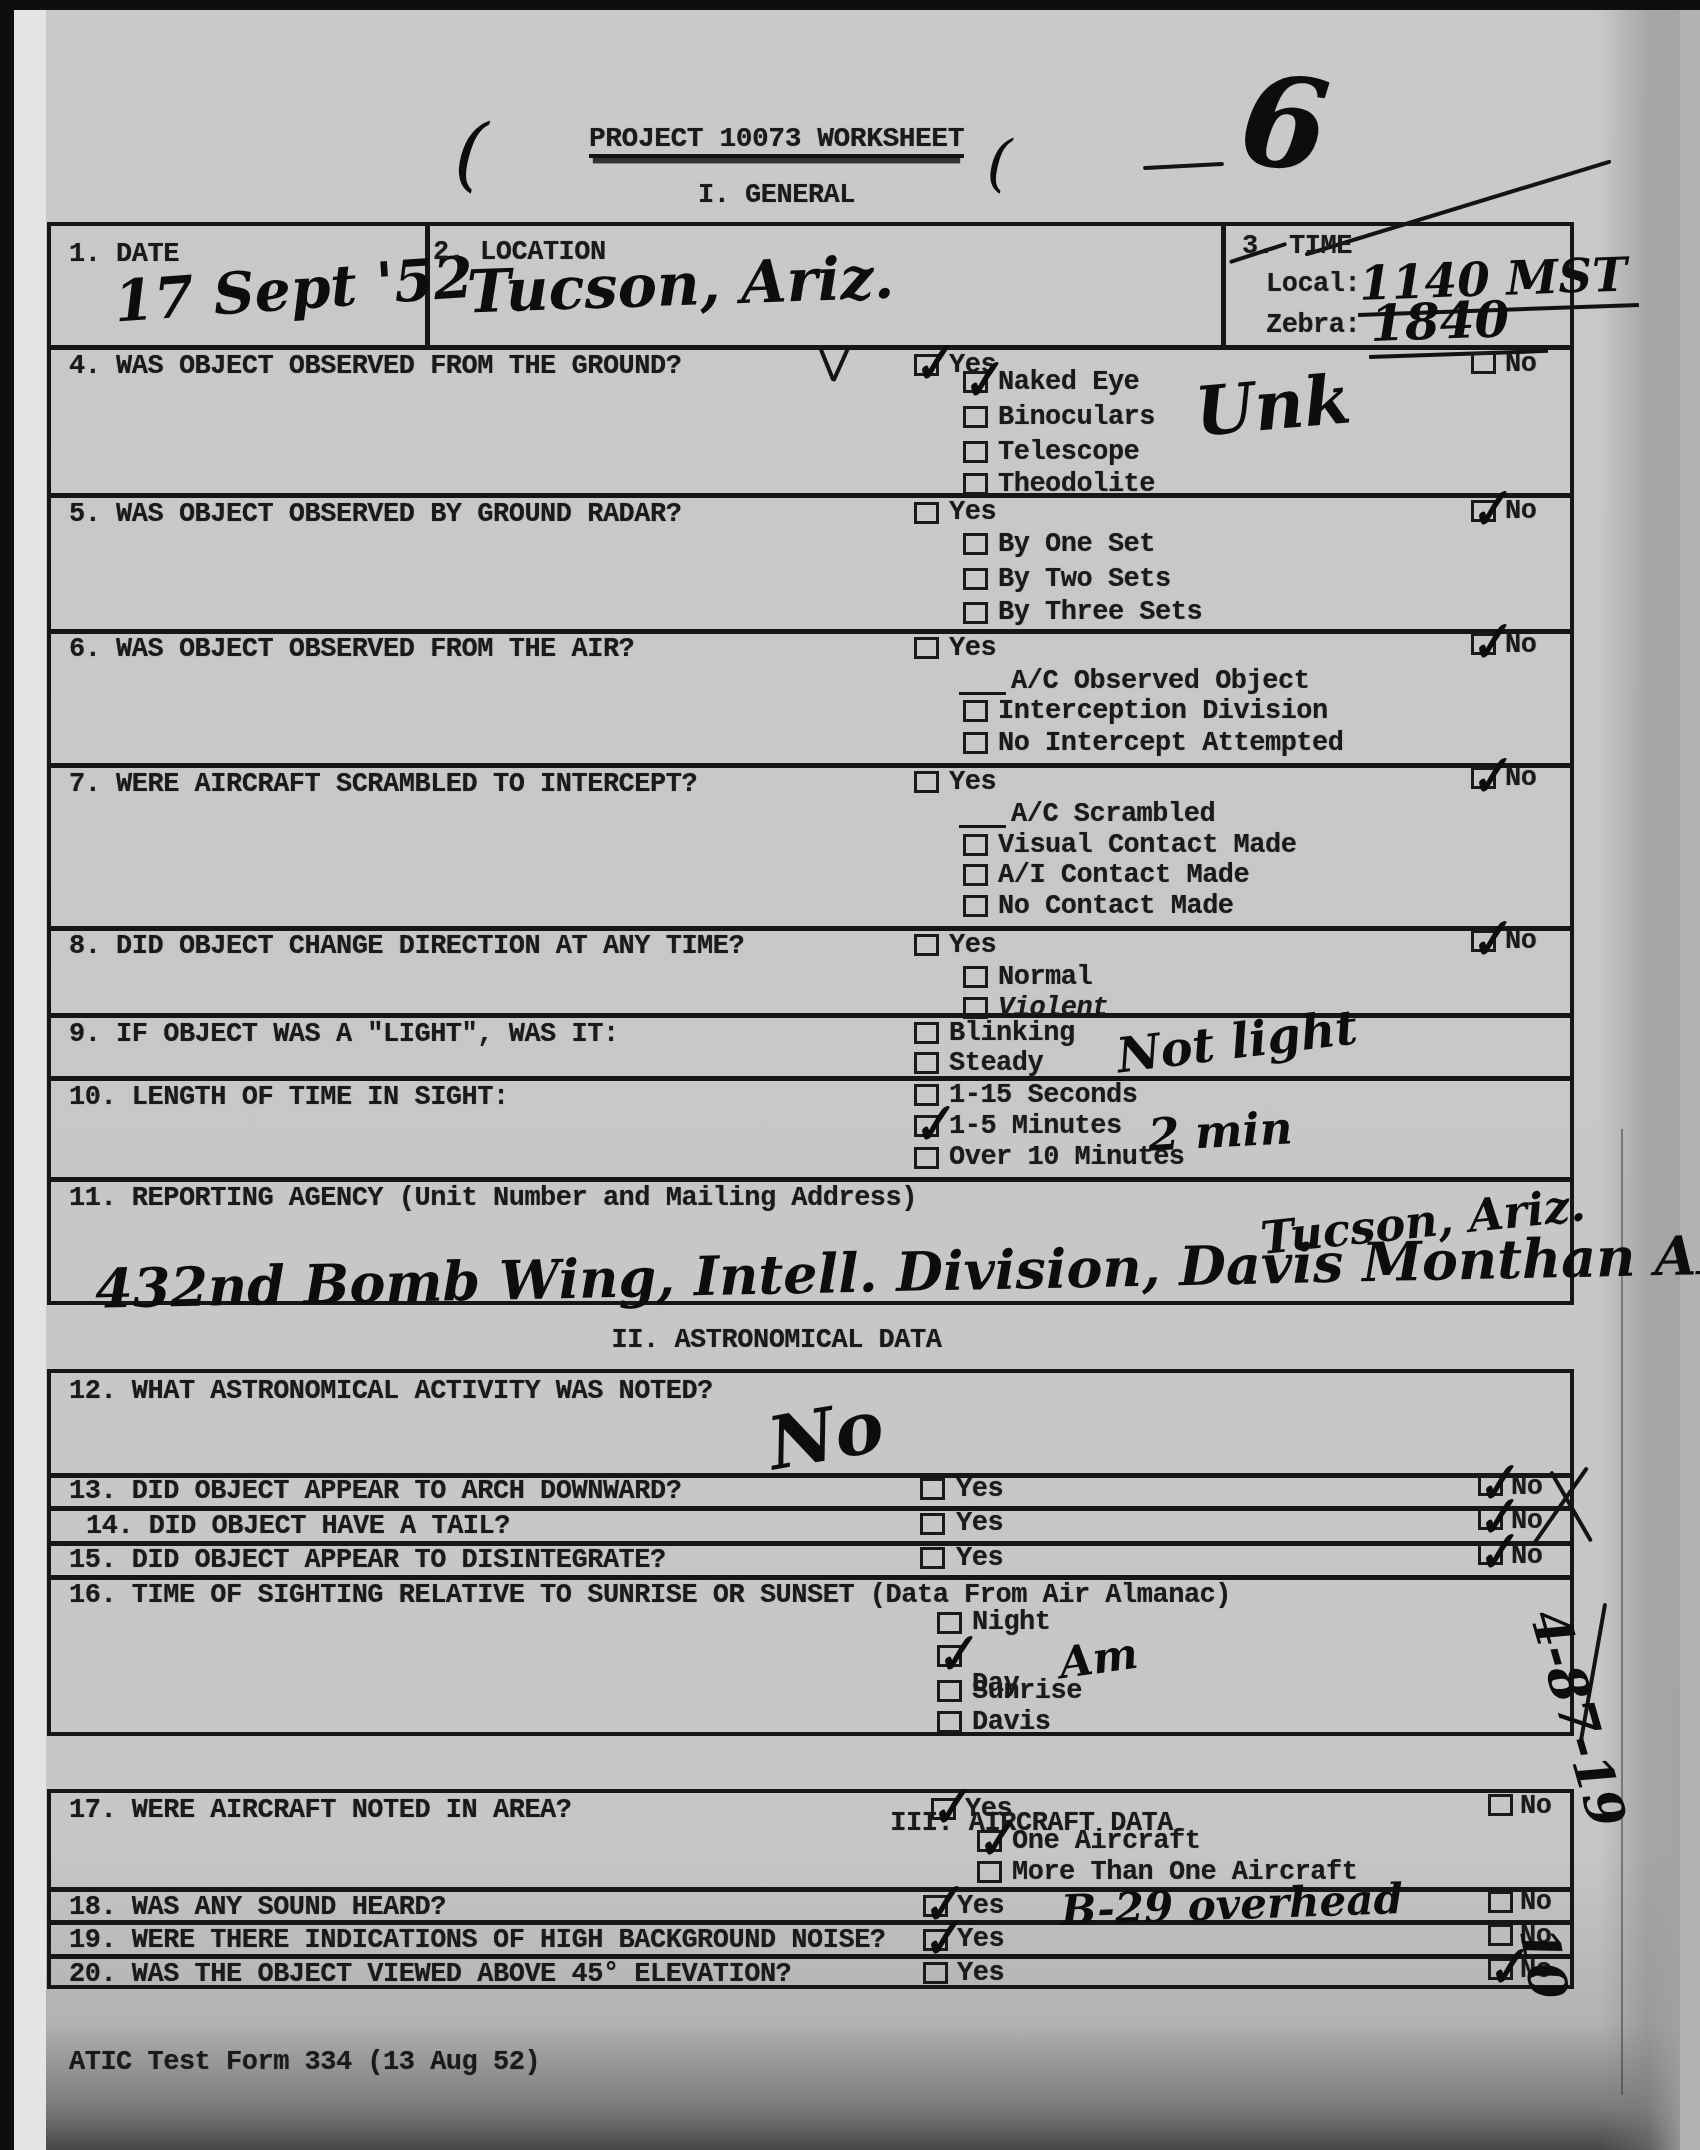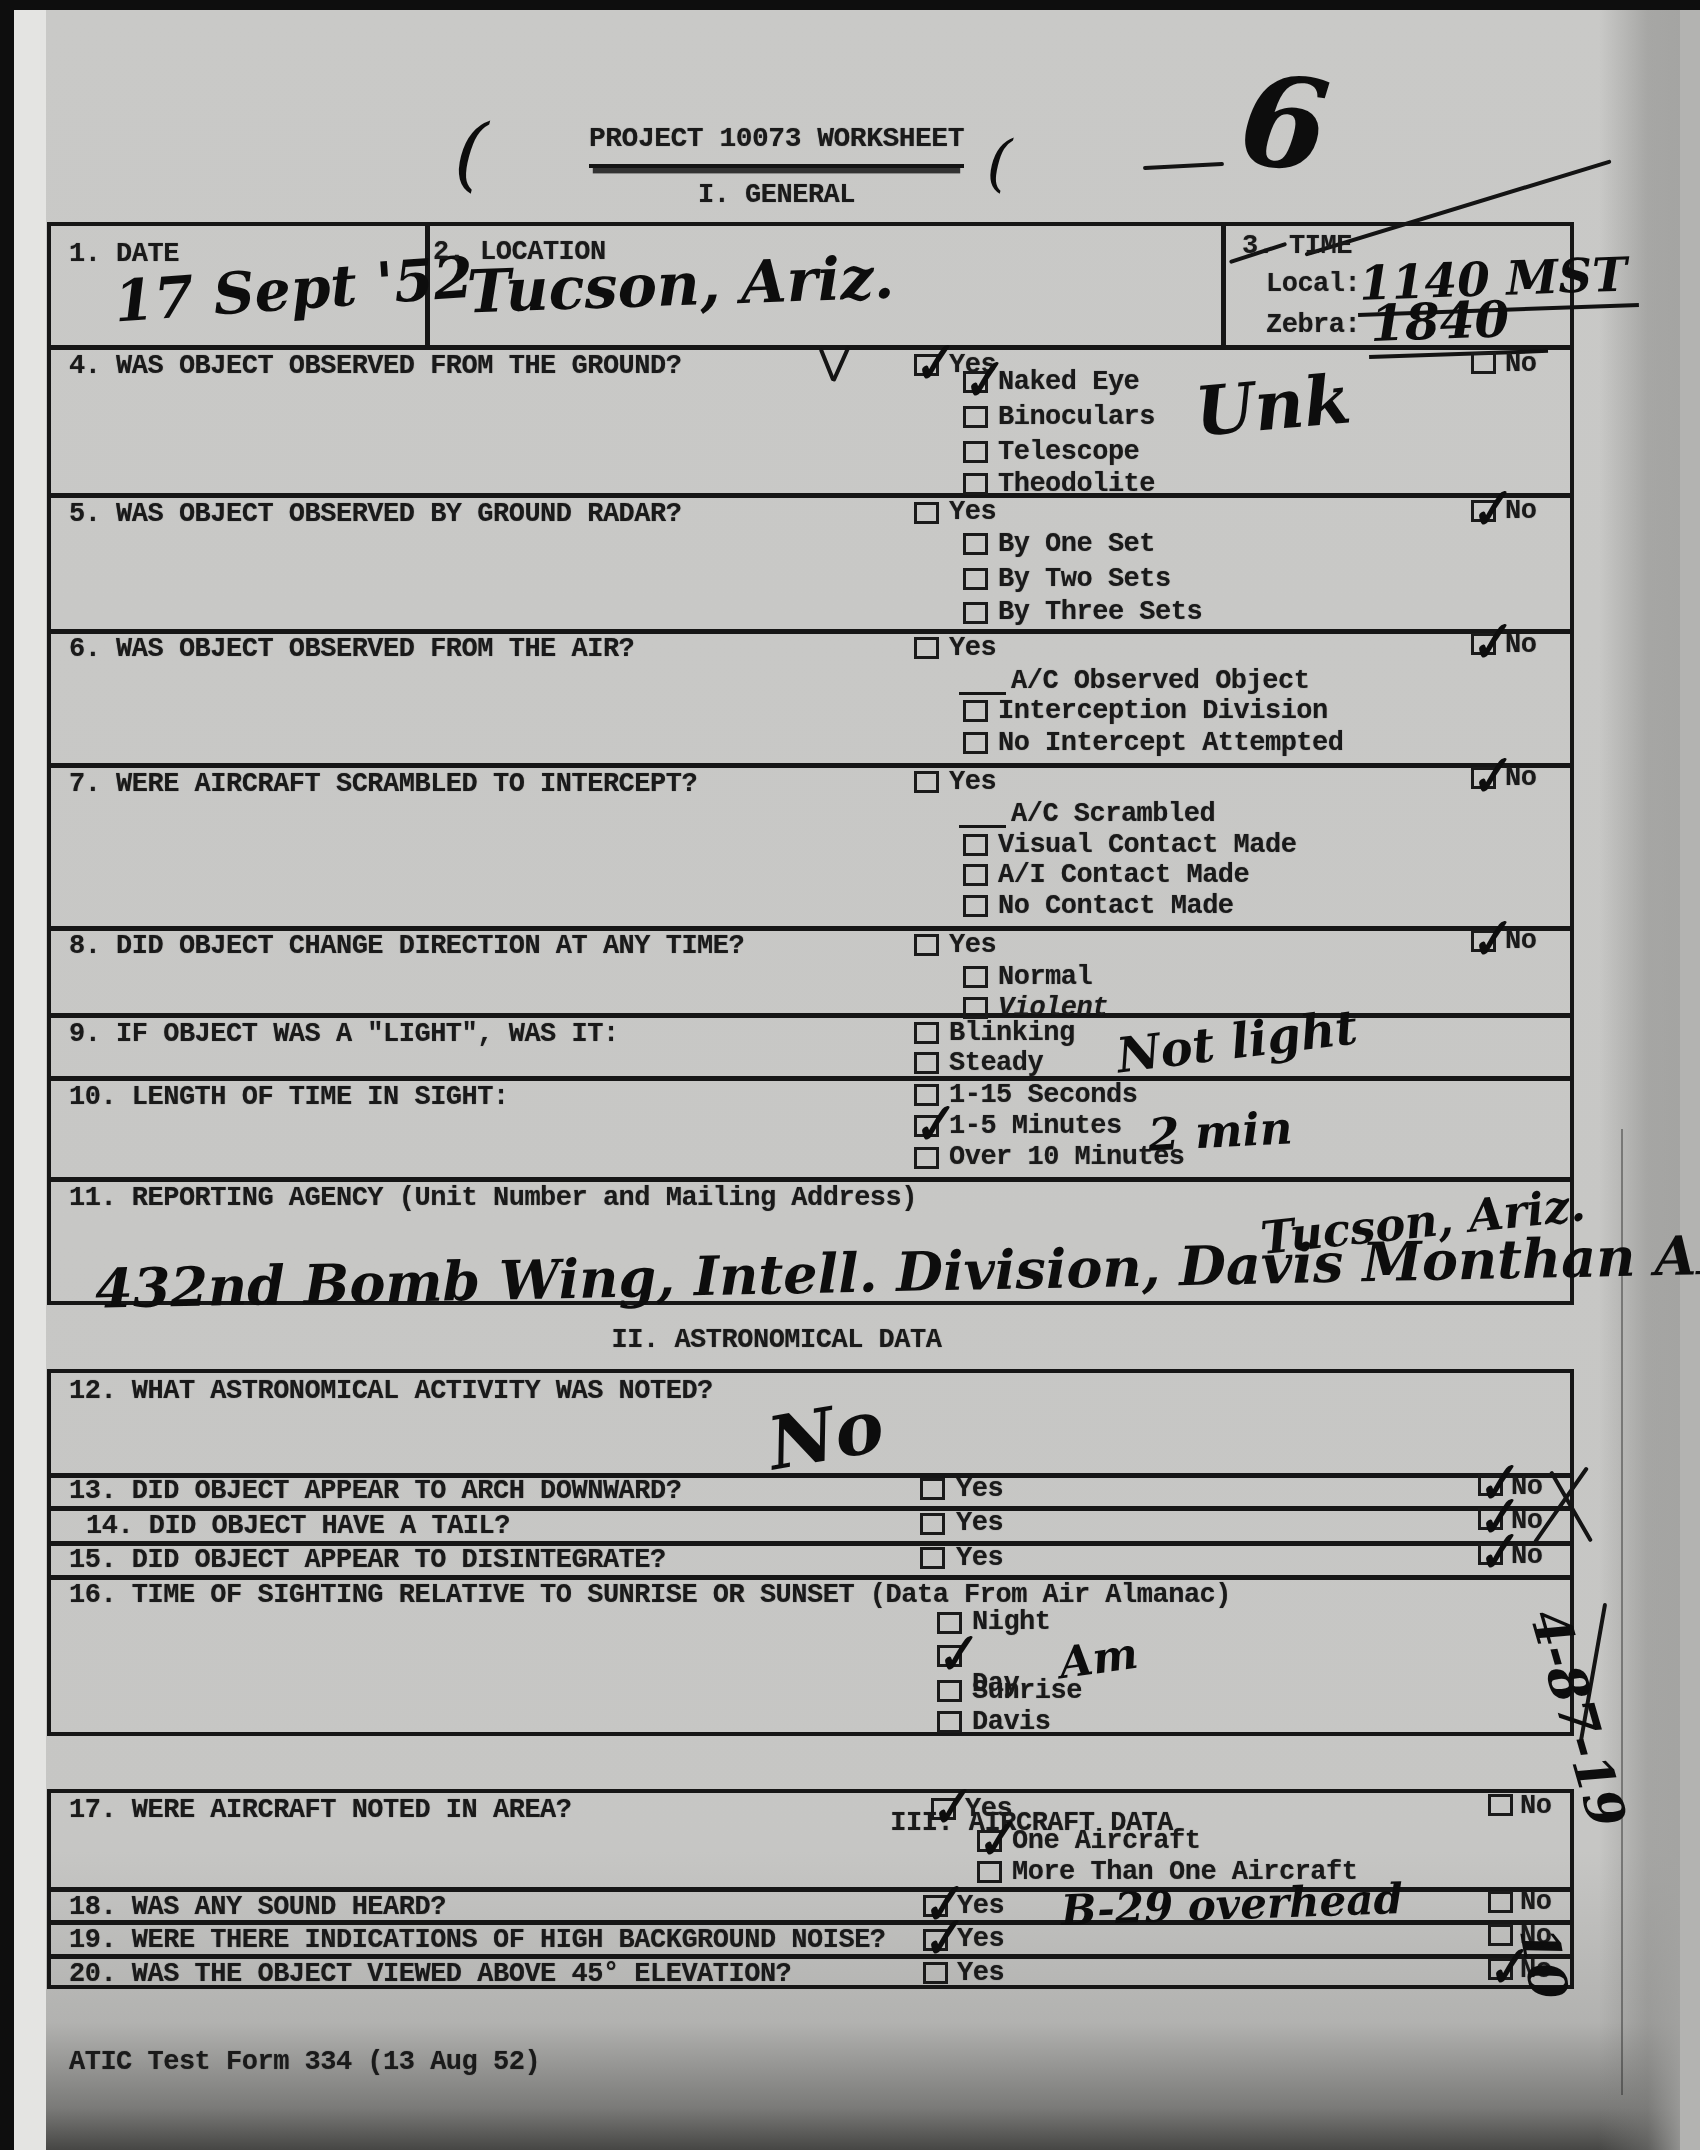--- a/index.html
+++ b/index.html
@@ -9,21 +9,21 @@
   .paper{position:absolute;left:46px;top:9.8px;width:1634px;height:2141px;
          background:linear-gradient(180deg,#c9c9c7 0%,#c6c6c4 86%,#b2b2b0 94%,#7a7a78 98%,#454543 100%);}
   .edge-white{position:absolute;left:14px;top:9.8px;width:31.5px;height:2141px;background:#e4e4e2;}
   .edge-right{position:absolute;left:1680px;top:9.8px;width:20.6px;height:2141px;background:#b3b3b1;}
   .right-shade{position:absolute;right:0;top:0;width:81px;height:100%;
                background:linear-gradient(90deg,rgba(150,150,148,0),rgba(125,125,123,.45) 60%,rgba(158,158,156,.85));}
   .t{position:absolute;font-family:"Liberation Mono",monospace;font-weight:700;font-size:27px;
      line-height:1.08;color:#1a1a1a;letter-spacing:-0.5px;white-space:nowrap;
      text-shadow:0 0 1.1px rgba(15,15,15,.5);}
   .center{text-align:center;}
-  .title-underline{display:inline-block;border-bottom:4.9px solid #141414;padding-bottom:10px;
+  .title-underline{display:inline-block;border-bottom:4.9px solid #141414;padding-bottom:0;
      box-shadow:0 9.2px 0 -3.8px rgba(25,25,25,.85);}
   .hw{position:absolute;font-family:"DejaVu Serif",serif;font-style:italic;font-weight:700;
       color:#0d0d0d;white-space:nowrap;}
   .hw-ul{border-bottom:4.3px solid #121212;padding:0 11px 2.2px 2.2px;}
   .tbox{position:absolute;border:4.9px solid #161616;}
   .hline{position:absolute;height:4.9px;background:#161616;}
   .vline{position:absolute;width:4.9px;background:#161616;}
   .cb{position:absolute;width:25px;height:22px;border:3.3px solid #1a1a1a;background:transparent;}
   .tick{display:none;position:absolute;left:-6.5px;top:-23px;font-style:italic;font-weight:700;
         font-size:50px;font-family:"DejaVu Serif",serif;color:#0d0d0d;transform:rotate(-12deg);}

